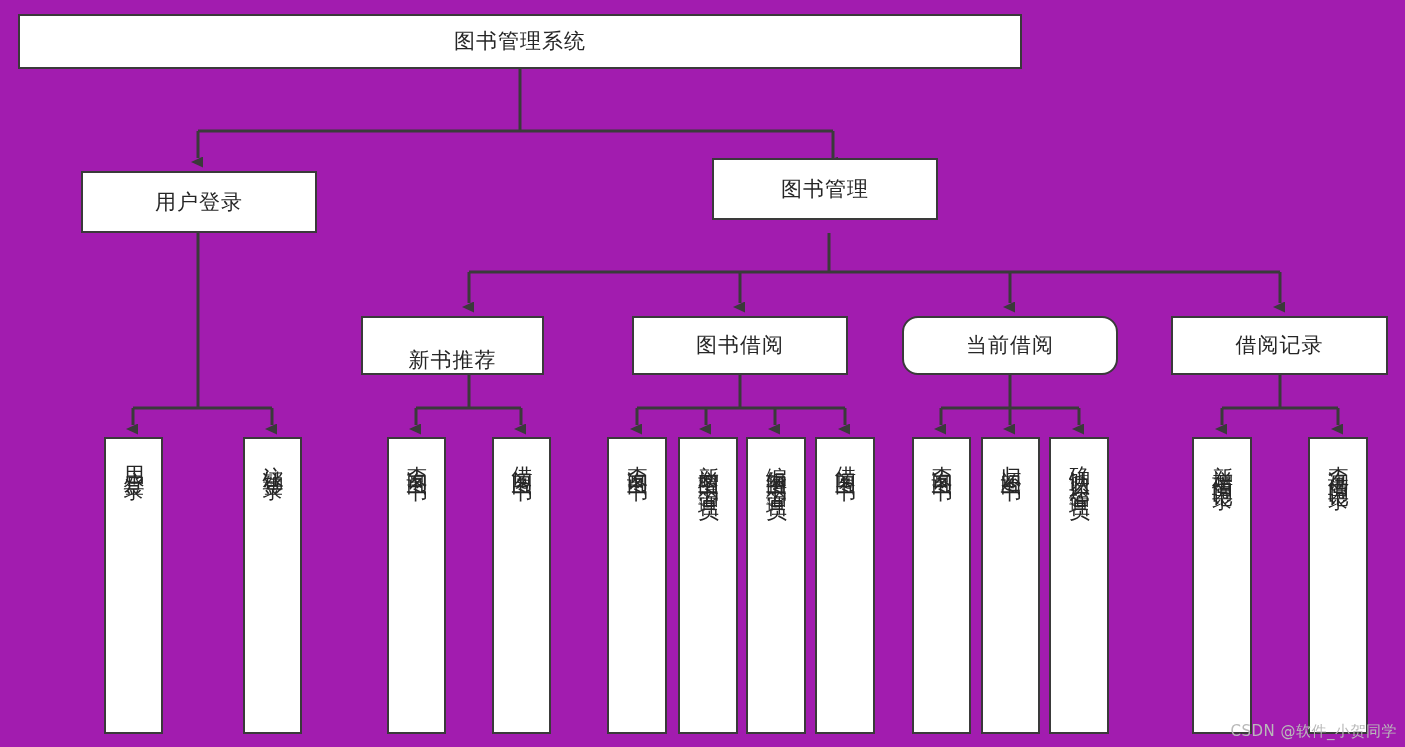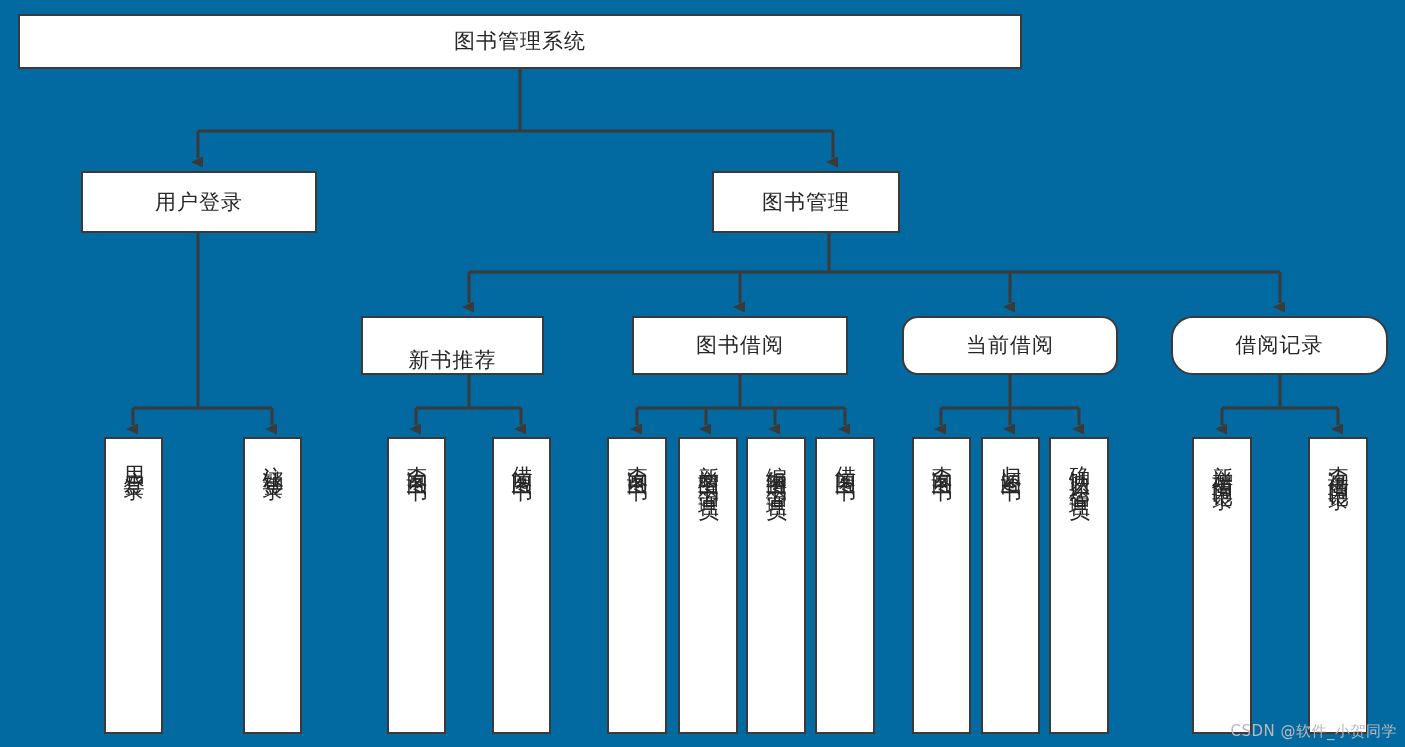--- a/index.html
+++ b/index.html
@@ -5,21 +5,21 @@
 <style>
   html,body{margin:0;padding:0;background:#ffffff;}
   body{
     font-family:"DejaVu Sans","Liberation Sans",sans-serif;
     color:#1a1a1a;
   }
   #canvas{
     position:relative;
     width:1405px;
     height:747px;
-    background:#0369a1;
+    background:#a21caf;
     overflow:hidden;
   }
   svg#edges{
     position:absolute;
     left:0; top:0;
     width:1405px;
     height:747px;
     pointer-events:none;
   }
   .node{
@@ -124,37 +124,37 @@
   </svg>
 
   <div class="node" style="left:18px; top:14px; width:1004px; height:55px;">
     <span class="label">图书管理系统</span>
   </div>
 
   <div class="node" style="left:81px; top:171px; width:236px; height:62px;">
     <span class="label">用户登录</span>
   </div>
 
-  <div class="node" style="left:712px; top:171px; width:188px; height:62px;">
+  <div class="node" style="left:712px; top:158px; width:226px; height:62px;">
     <span class="label">图书管理</span>
   </div>
 
   <div class="node" style="left:361px; top:316px; width:183px; height:59px;align-items:flex-end;">
     <span class="label">新书推荐</span>
   </div>
 
   <div class="node" style="left:632px; top:316px; width:216px; height:59px;text-align:right;">
     <span class="label">图书借阅</span>
   </div>
 
   <div class="node" style="left:902px; top:316px; width:216px; height:59px;border-radius:16px;">
     <span class="label">当前借阅</span>
   </div>
 
-  <div class="node" style="left:1171px; top:316px; width:217px; height:59px;border-radius:22px;">
+  <div class="node" style="left:1171px; top:316px; width:217px; height:59px;">
     <span class="label">借阅记录</span>
   </div>
 
   <div class="node leaf" style="left:104px; top:437px; width:59px; height:297px;">
     <span class="label">用户登录</span>
   </div>
 
   <div class="node leaf" style="left:243px; top:437px; width:59px; height:297px;">
     <span class="label">注销登录</span>
   </div>

